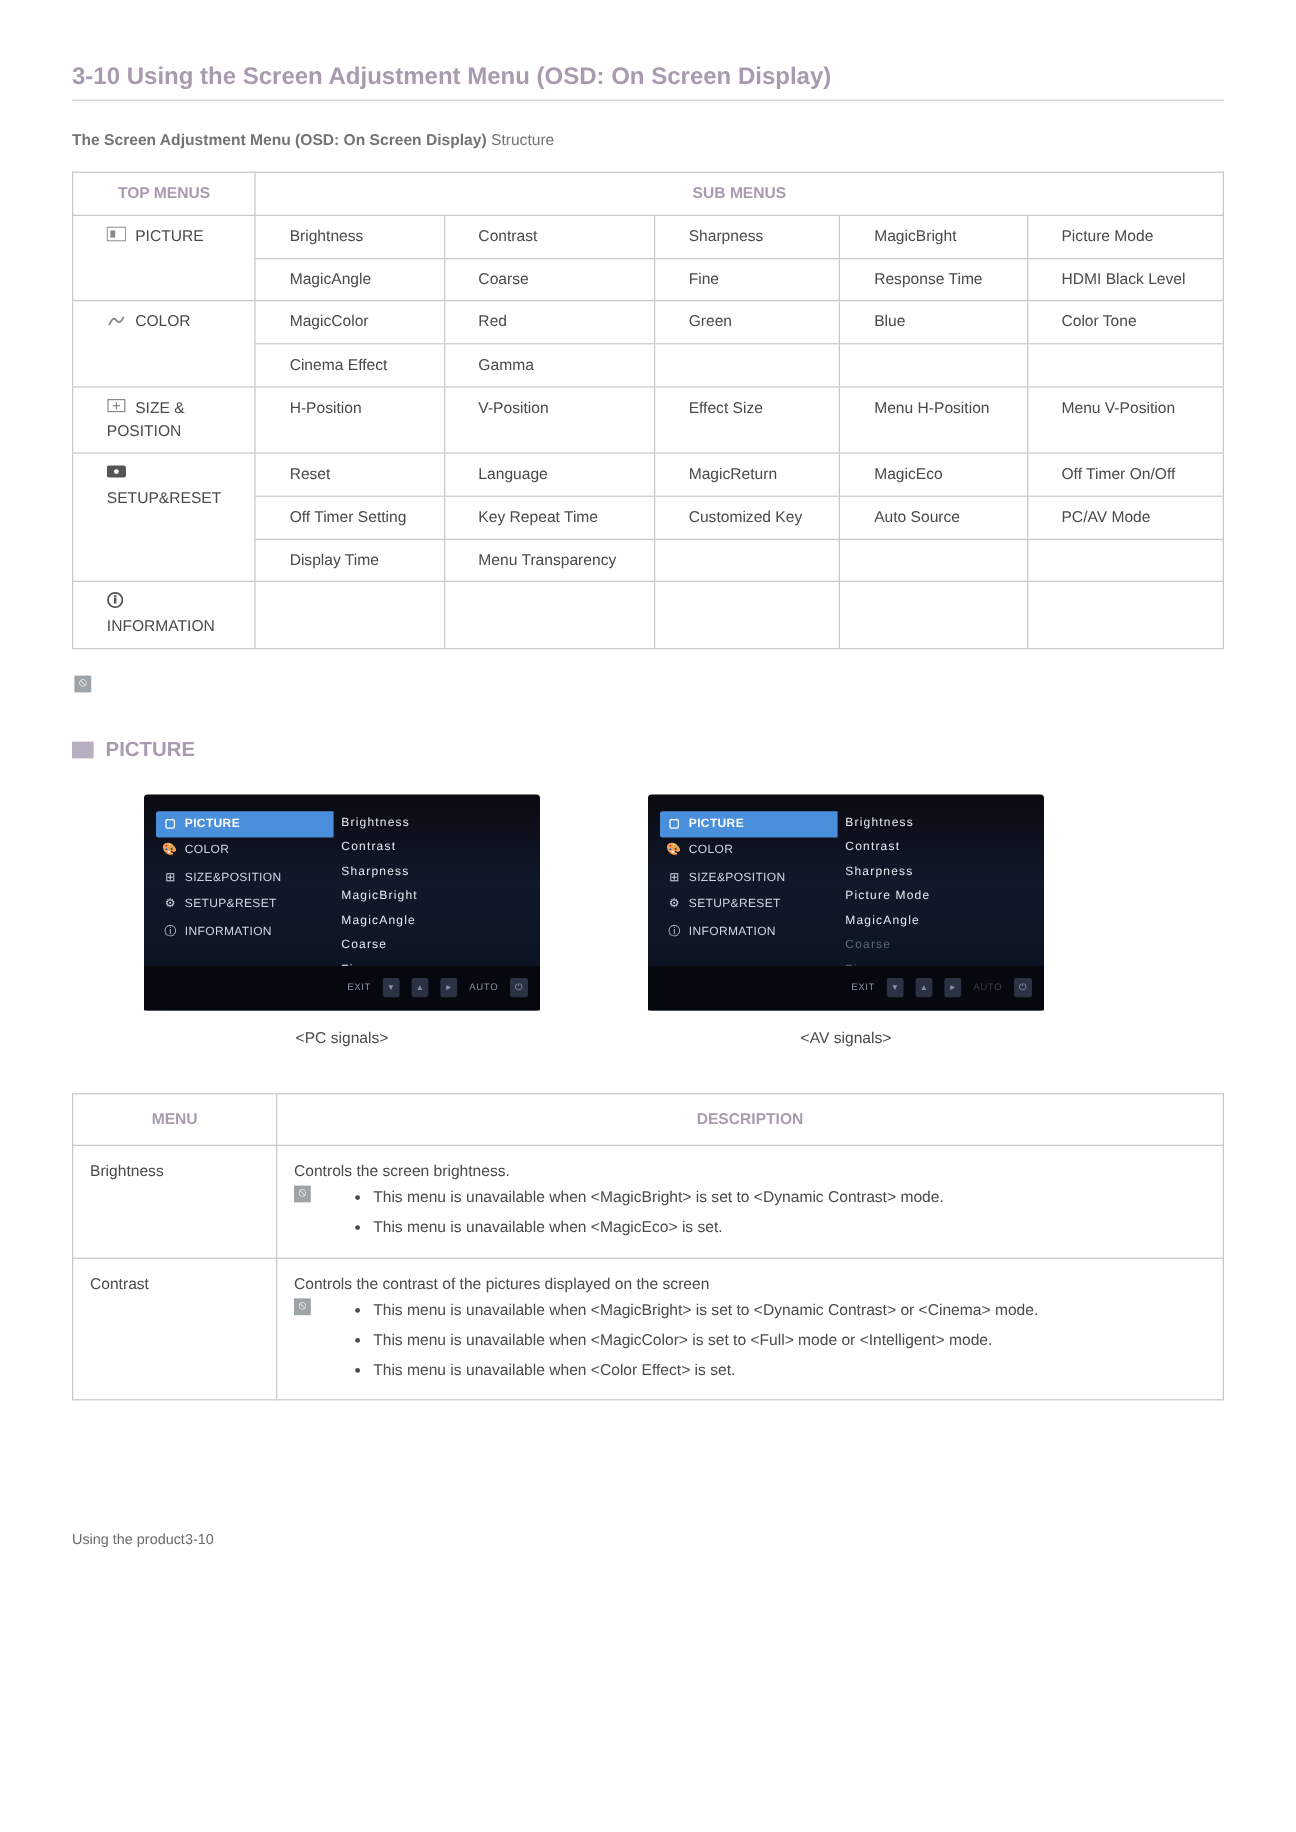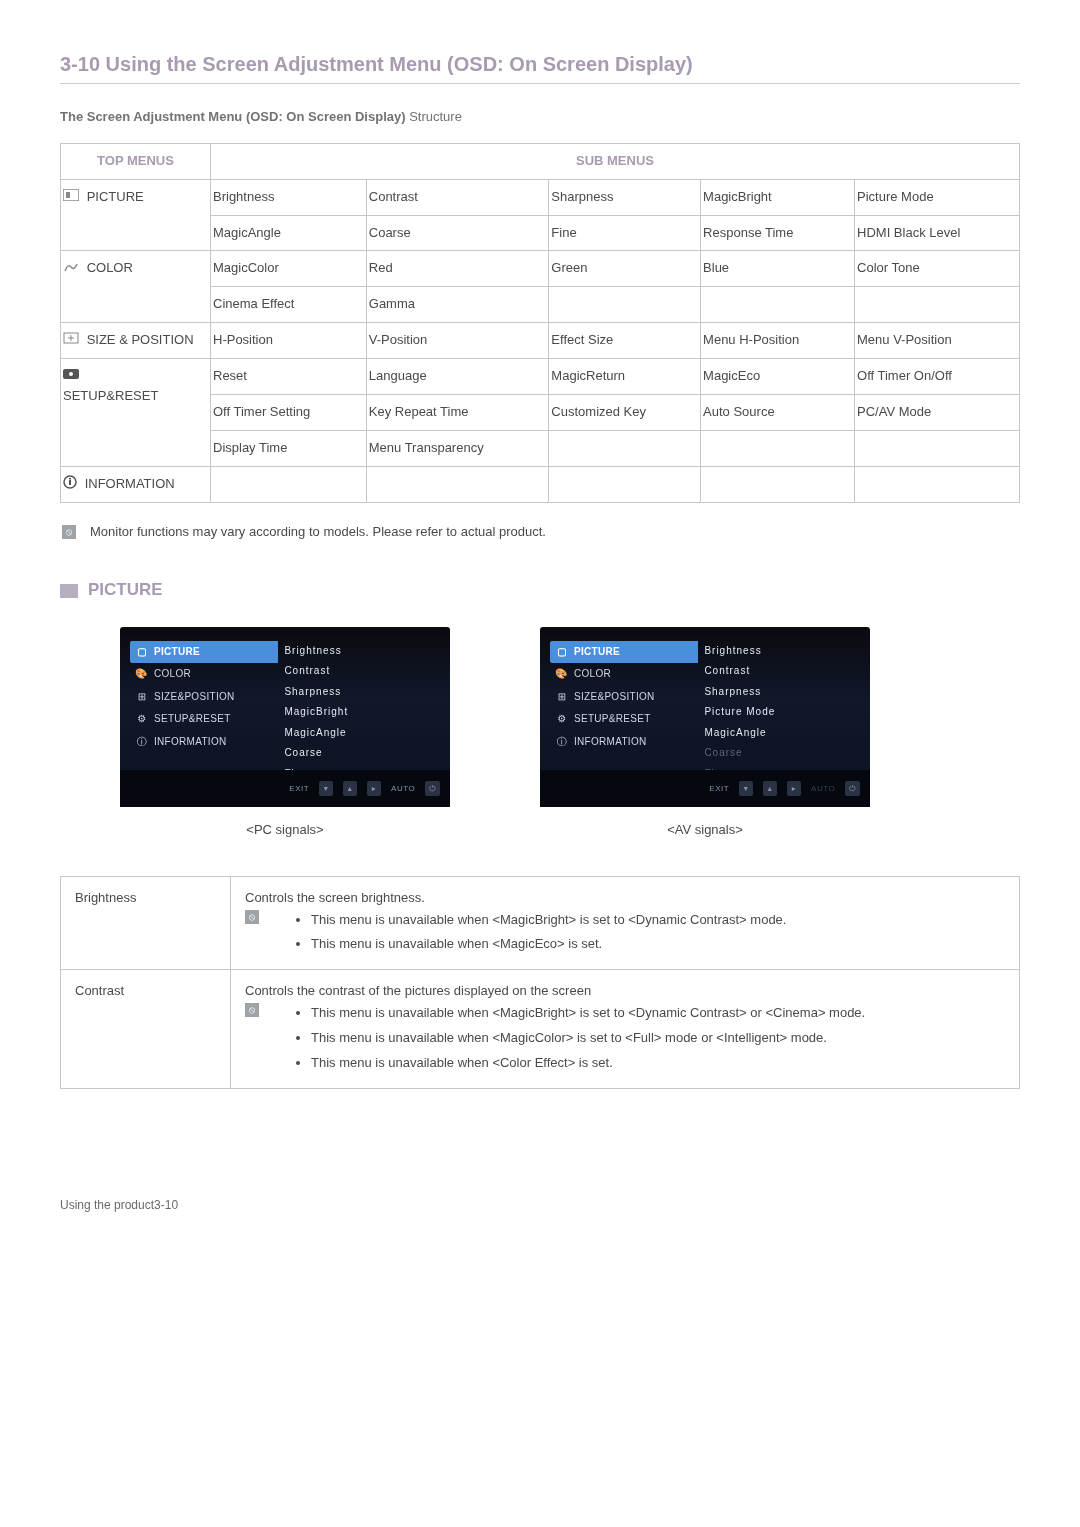--- a/index.html
+++ b/index.html
@@ -28,21 +28,21 @@
     margin-bottom: 16px;
   }
   .subheading .light { font-weight: normal; }
   table.struct {
     width: 100%;
     border-collapse: collapse;
     margin-bottom: 20px;
   }
   table.struct th, table.struct td {
     border: 1px solid #c7c7c7;
-    padding: 8px 2px;
+    padding: 8px 28px;
     font-size: 13px;
     text-align: left;
     vertical-align: top;
   }
   table.struct th {
     text-align: center;
     color: #a89bb0;
     font-weight: bold;
     background: #fff;
   }
@@ -302,21 +302,20 @@
     <td></td>
     <td></td>
     <td></td>
     <td></td>
   </tr>
 </tbody>
   </table>
 
 <div class="note-row">
   <span class="note-icon"></span>
-  <span>Monitor functions may vary according to models. Please refer to actual product.</span>
 </div>
 
 <div class="section-hdr">
   <span class="hdr-icon"></span>
   <span>PICTURE</span>
 </div>
 
 <div class="osd-row">
 
   <div class="osd-col">
@@ -407,20 +406,24 @@
         <span style="opacity:.4">AUTO</span>
         <span class="btn">⏻</span>
       </div>
     </div>
     <div class="osd-caption">&lt;AV signals&gt;</div>
   </div>
 </div>
 
 <table class="desc">
   <tbody>
+      <tr>
+    <th class="desc-name">MENU</th>
+    <th>DESCRIPTION</th>
+  </tr>
   <tr>
     <td class="desc-name">Brightness</td>
     <td class="desc-body">
       <div>Controls the screen brightness.</div>
       <div class="desc-note">
         <span class="note-icon"></span>
         <ul style="margin-top:0">
           <li>This menu is unavailable when &lt;MagicBright&gt; is set to &lt;Dynamic Contrast&gt; mode.</li>
           <li>This menu is unavailable when &lt;MagicEco&gt; is set.</li>
         </ul>

